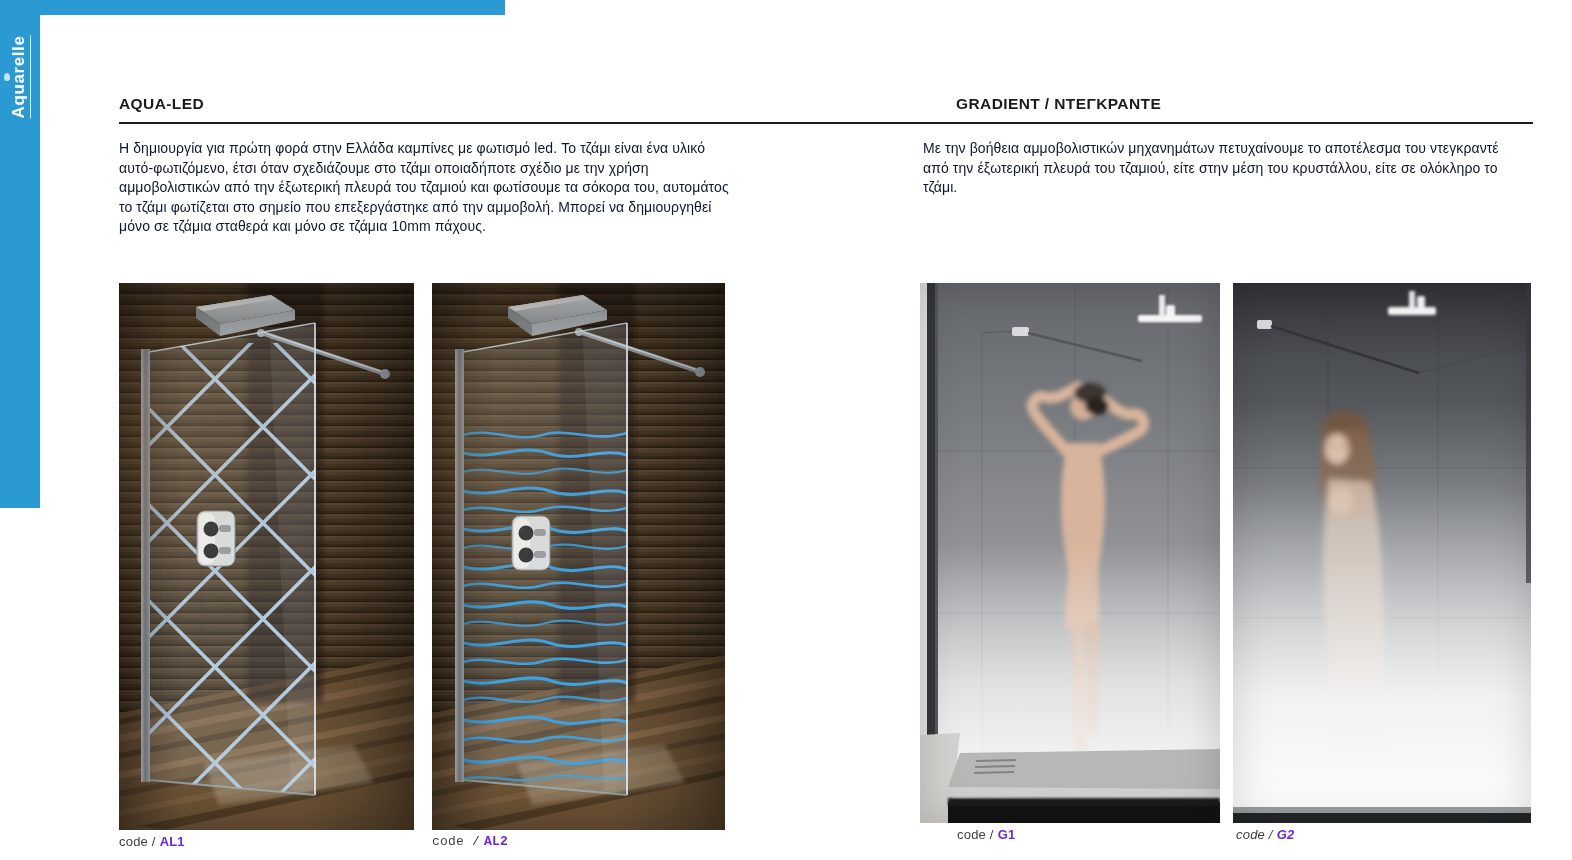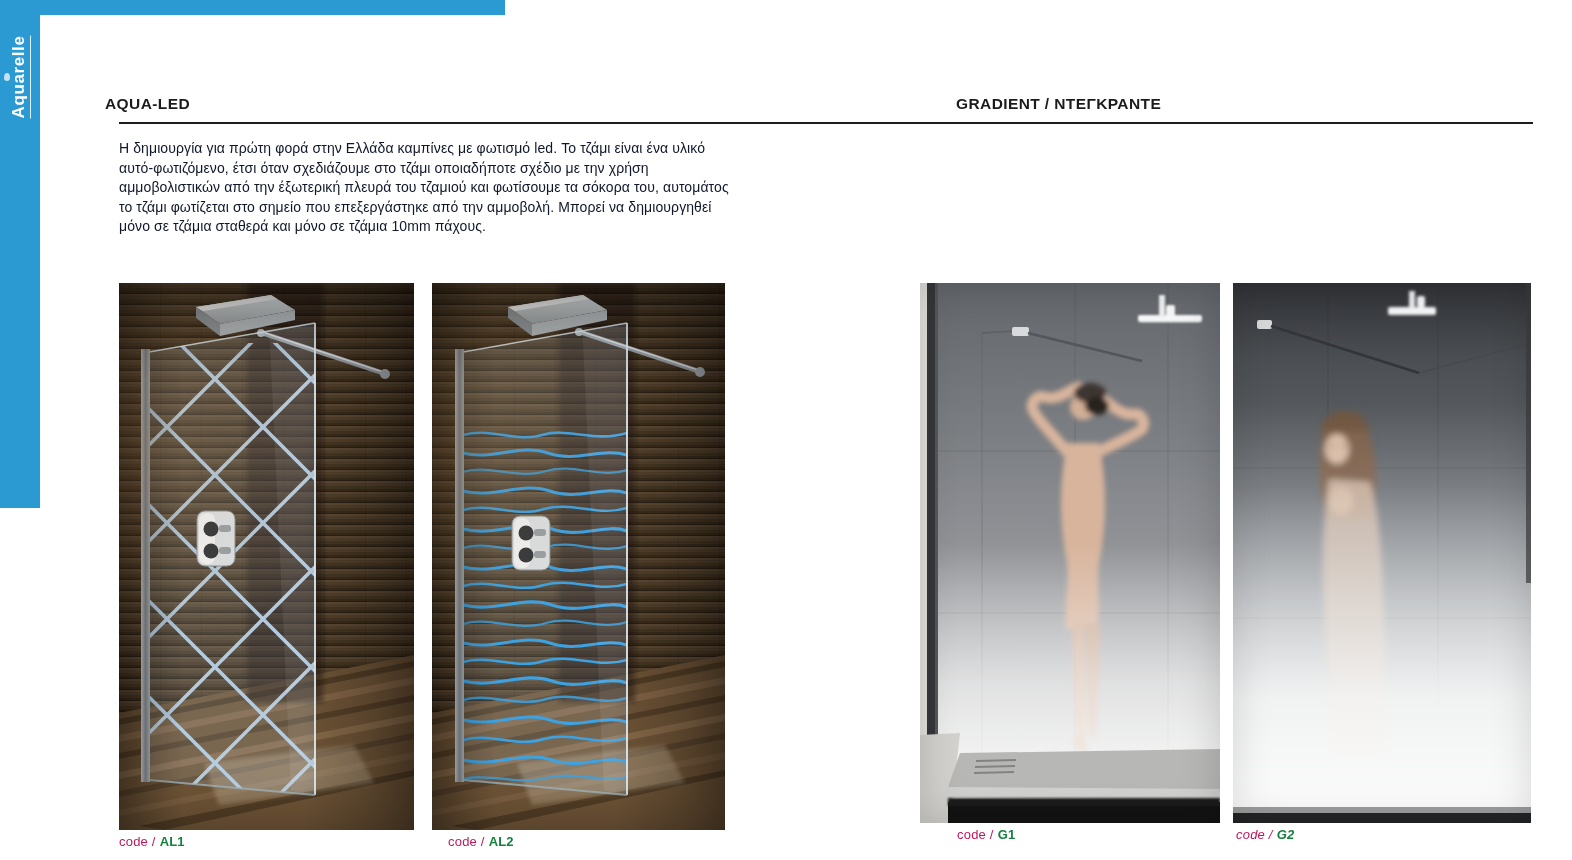--- a/index.html
+++ b/index.html
@@ -20,21 +20,21 @@
   }
   .droplet {
     position:absolute; left:4px; top:55px; width:6px; height:8px;
     background:#c3e2f4; border-radius:50% 50% 50% 50% / 62% 62% 38% 38%;
   }
   
   .section-title {
     position:absolute; top:95px; font-size:15.5px; font-weight:bold;
     color:#1b1b1d; letter-spacing:.4px;
   }
-  #title-aqualed { left:105px;text-align:center; }
+  #title-aqualed { left:119px;text-align:center; }
   #title-gradient { left:956px; }
   .rule { position:absolute; left:119px; top:122px; width:1414px; height:2px; background:#1d1d20; }
   .body-text {
     position:absolute; top:139px; font-size:14px; line-height:19.5px;
     color:#0f172a; letter-spacing:.1px;
   }
   #body-aqualed { left:119px; width:618px; }
   #body-gradient { left:923px; width:604px; }
   
   .photo { position:absolute; overflow:hidden; }
@@ -55,44 +55,45 @@
       radial-gradient(120% 70% at 10% 30%, rgba(160,120,75,.18), rgba(0,0,0,0) 55%),
       linear-gradient(90deg, rgba(0,0,0,.28), rgba(0,0,0,0) 22%, rgba(0,0,0,0) 62%, rgba(0,0,0,.30)),
       linear-gradient(180deg, rgba(0,0,0,.25), rgba(0,0,0,0) 18%);
   }
   .photo .vignette { position:absolute; inset:0; box-shadow:inset 0 0 55px rgba(0,0,0,.35); pointer-events:none; }
   .gray1 { background:linear-gradient(180deg,#63666b 0%, #7b7e82 28%, #94969a 52%, #b9babc 75%, #d8d8d7 100%); }
   .gray2 { background:linear-gradient(180deg,#303236 0%, #4b4e52 14%, #5f6266 32%, #83868a 55%, #b5b7b9 78%, #dedfde 100%); }
   
   .caption { position:absolute; font-size:13px; color:#2f2f31; letter-spacing:.2px; }
   #cap-al1 { left:119px; top:834px; }
-  #cap-al2 { left:448px; top:834px; }
+  #cap-al2 { left:432px; top:834px;font-family:Liberation Mono, monospace; }
   #cap-g1  { left:923px; top:827px;margin-left:34px; }
   #cap-g2  { left:1236px; top:827px;font-style:italic; }
-  .caption .code { font-weight:bold; color:#15803d; margin-left:4px; }
-  .caption .prefix { color:#be185d; }
+  .caption .code { font-weight:bold; color:#6d28d9; margin-left:4px; }
+  .caption .prefix { color:#404040; }
 </style>
 </head>
 <body>
 
 <div id="page">
 
   <div class="topbar"></div>
   <div class="sidebar">
     <div class="brand-wrap">
       <span class="droplet"></span>
       <span class="brand-text">Aquarelle</span>
     </div>
   </div>
 
   <div id="title-aqualed" class="section-title">AQUA-LED</div>
   <div id="title-gradient" class="section-title">GRADIENT / ΝΤΕΓΚΡΑΝΤΕ</div>
   <div class="rule"></div>
 
   <div id="body-aqualed" class="body-text">Η δημιουργία για πρώτη φορά στην Ελλάδα καμπίνες με φωτισμό led. Το τζάμι είναι ένα υλικό αυτό-φωτιζόμενο, έτσι όταν σχεδιάζουμε στο τζάμι οποιαδήποτε σχέδιο με την χρήση αμμοβολιστικών από την έξωτερική πλευρά του τζαμιού και φωτίσουμε τα σόκορα του, αυτομάτος το τζάμι φωτίζεται στο σημείο που επεξεργάστηκε από την αμμοβολή. Μπορεί να δημιουργηθεί μόνο σε τζάμια σταθερά και μόνο σε τζάμια 10mm πάχους.</div>
+  <div id="body-gradient" class="body-text">Με την βοήθεια αμμοβολιστικών μηχανημάτων πετυχαίνουμε το αποτέλεσμα του ντεγκραντέ από την έξωτερική πλευρά του τζαμιού, είτε στην μέση του κρυστάλλου, είτε σε ολόκληρο το τζάμι.</div>
 
   <div id="photo-al1" class="photo wood">
     <svg viewBox="0 0 295 547" preserveAspectRatio="none">
       <defs>
         <filter id="al1soft" x="-20%" y="-20%" width="140%" height="140%">
             <feGaussianBlur stdDeviation="2"></feGaussianBlur>
           </filter>
         <linearGradient id="al1chrome" x1="0" y1="0" x2="1" y2="0">
           <stop offset="0" stop-color="#c9ced2"></stop>
             <stop offset=".5" stop-color="#878d93"></stop>

